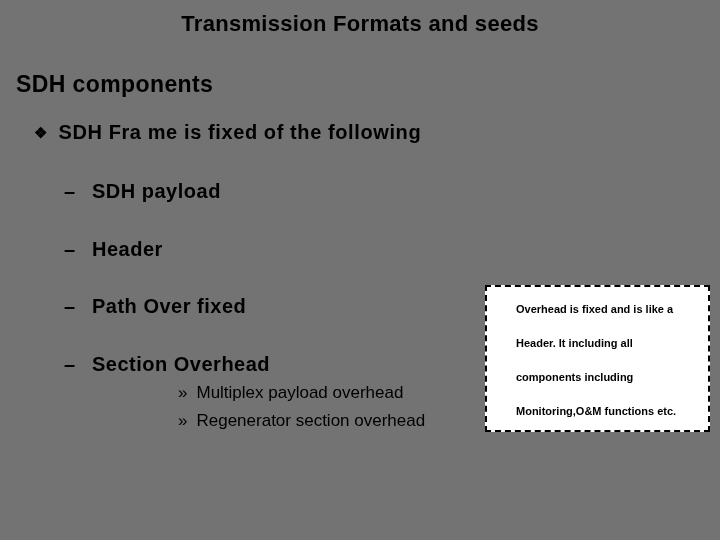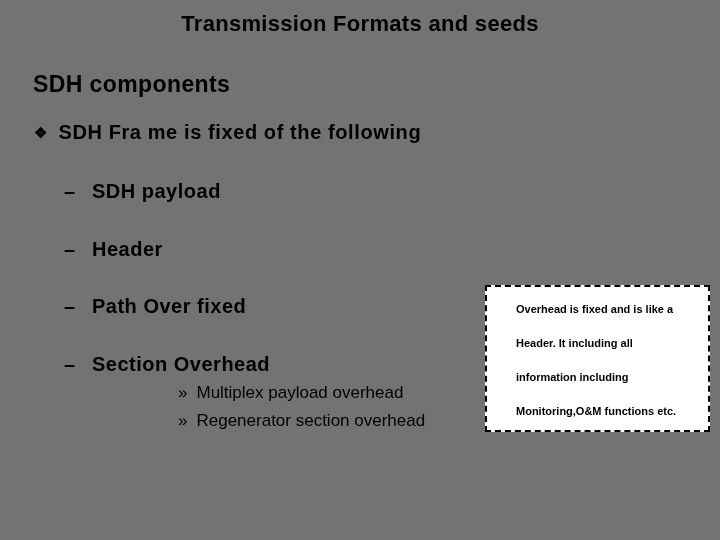--- a/index.html
+++ b/index.html
@@ -13,21 +13,21 @@
     color: #000000;
   }
   .abs { position: absolute; }
   .slide-title {
     top: 11px; left: 0; width: 100%;
     text-align: center;
     font-size: 22px; font-weight: bold; letter-spacing: 0.3px;
     white-space: nowrap;
   }
   .section-heading {
-    top: 71px; left: 33px;
+    top: 71px; left: 16px;
     font-size: 23px; font-weight: bold; letter-spacing: 0.4px;
     white-space: nowrap;
   }
   .bullet1 {
     top: 121px; left: 34px;
     display: flex; align-items: center;
     font-size: 20px; font-weight: bold; letter-spacing: 0.6px;
     white-space: nowrap;
   }
   .bullet1 .marker {
@@ -102,17 +102,17 @@
   </div>
 
   <div class="abs sub2-bullet" style="top:411px;">
     <span class="marker">»</span>
     <span>Regenerator section overhead</span>
   </div>
 
   <div class="abs callout">
     <div class="line">Overhead is fixed and is like a</div>
     <div class="line">Header. It including all</div>
-    <div class="line">information including</div>
+    <div class="line">components including</div>
     <div class="line">Monitoring,O&amp;M functions etc.</div>
   </div>
 
 </div>
 
 </body></html>

